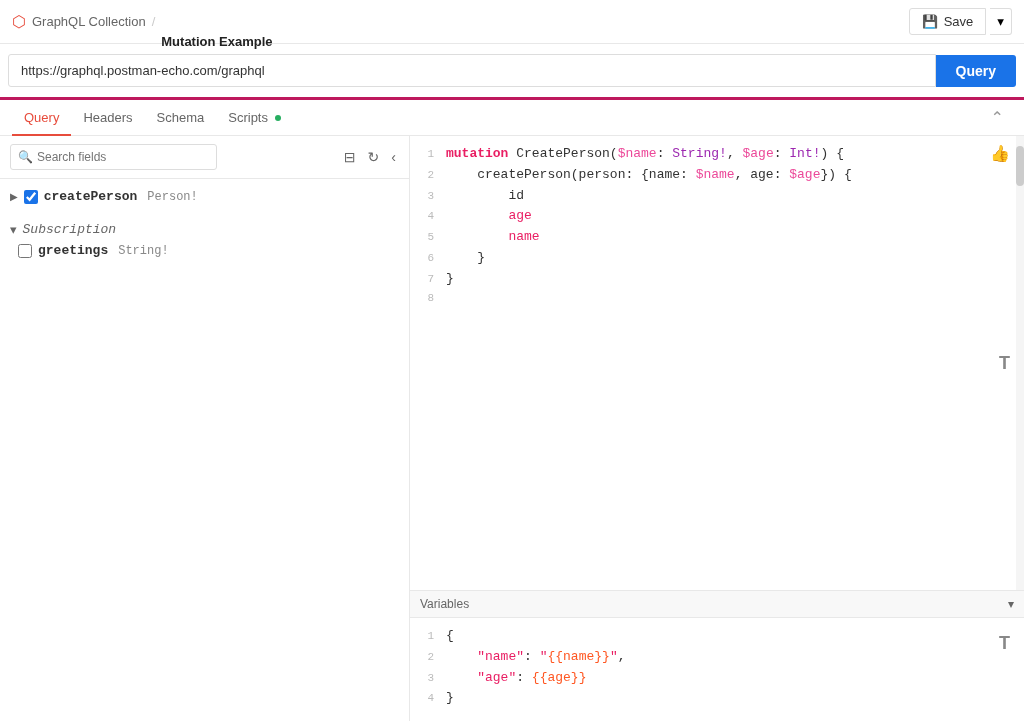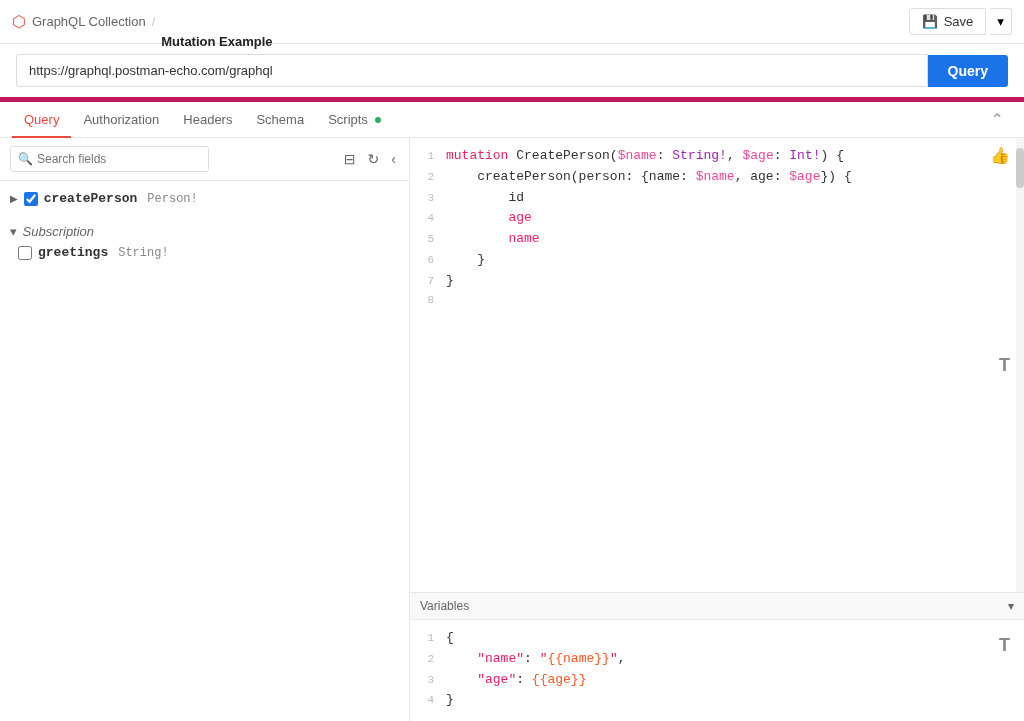--- a/index.html
+++ b/index.html
@@ -22,22 +22,22 @@
       border: 1px solid #ddd; background: #fff; padding: 5px 12px;
       border-radius: 3px 0 0 3px; cursor: pointer; font-size: 13px; color: #333;
     }
     .save-dropdown {
       border: 1px solid #ddd; border-left: none; background: #fff; padding: 5px 7px;
       border-radius: 0 3px 3px 0; cursor: pointer;
     }
 
     
     .url-bar {
-      display: flex; align-items: center; gap: 0; padding: 10px 16px;
-      border-bottom: 5px solid #be185d; background: #fff;
+      display: flex; align-items: center; gap: 0; padding: 10px 8px;
+      border-bottom: 3px solid #be185d; background: #fff;
     }
     .url-input {
       flex: 1; padding: 8px 12px; border: 1px solid #ddd; border-radius: 3px 0 0 3px;
       font-size: 13px; color: #333; outline: none; background: #fff;
     }
     .query-btn {
       padding: 8px 20px; background: #1a73e8; color: #fff; border: none;
       border-radius: 0 3px 3px 0; cursor: pointer; font-size: 14px; font-weight: 600;
     }
 
@@ -61,39 +61,39 @@
     
     .left-panel {
       width: 410px; border-right: 1px solid #e8e8e8; display: flex; flex-direction: column;
       overflow: hidden;
     }
     .search-bar {
       display: flex; align-items: center; gap: 6px; padding: 8px 10px;
       border-bottom: 1px solid #e8e8e8;
     }
     .search-input {
-      flex: 1; padding: 5px 16px 5px 26px; border: 1px solid #ddd; border-radius: 3px;
+      flex: 1; padding: 5px 24px 5px 26px; border: 1px solid #ddd; border-radius: 3px;
       font-size: 12px; color: #999; background: #fff; outline: none;
     }
     .search-wrapper { position: relative; flex: 1; }
     .search-icon-inner { position: absolute; left: 8px; top: 50%; transform: translateY(-50%); color: #999; font-size: 12px; }
     .search-action { cursor: pointer; color: #666; padding: 3px; font-size: 14px; }
 
     .schema-content { flex: 1; overflow-y: auto; padding: 10px; }
 
     .schema-item { margin-bottom: 12px; }
     .schema-item-header { display: flex; align-items: center; gap: 6px; margin-bottom: 4px; }
     .schema-arrow { cursor: pointer; font-size: 10px; color: #666; }
     .schema-checkbox { width: 14px; height: 14px; accent-color: #1a73e8; }
     .schema-field-name { font-family: 'Courier New', monospace; font-weight: 600; font-size: 13px; color: #333; }
     .schema-field-type { font-family: Liberation Mono, monospace; font-size: 12px; color: #888; margin-left: 4px; }
     .schema-desc { font-size: 12px; color: #555; padding-left: 22px; line-height: 1.5; }
 
     .schema-section-header { display: flex; align-items: center; gap: 6px; padding: 6px 0; cursor: pointer; color: #666; font-size: 13px; }
-    .schema-section-name { font-style: italic; }
+    .schema-section-name { font-style: italic; font-family: Liberation Mono, monospace; }
 
     
     .right-panel { flex: 1; display: flex; flex-direction: column; overflow: hidden; }
 
     .editor-section { flex: 1; overflow: hidden; position: relative; border-bottom: 1px solid #e8e8e8; }
     .variables-section { height: 130px; overflow: hidden; position: relative; }
 
     .editor-header {
       display: flex; align-items: center; justify-content: space-between;
       padding: 6px 10px; background: #f8f8f8; border-bottom: 1px solid #e8e8e8;
@@ -103,21 +103,21 @@
 
     .code-area {
       padding: 8px 0; overflow-y: auto; height: 100%; background: #fff;
       font-family: 'Courier New', monospace; font-size: 13px; line-height: 1.6;
     }
     .code-line { display: flex; align-items: baseline; padding: 0 4px; }
     .line-num { width: 32px; text-align: right; color: #bbb; font-size: 11px; padding-right: 12px; user-select: none; flex-shrink: 0; }
     .line-content { flex: 1; white-space: pre; }
 
     
-    .kw-mutation { color: #e91e63; font-weight: 400; text-align: right; }
+    .kw-mutation { color: #e91e63; font-weight: 700; text-align: right; }
     .kw-var { color: #ec4899; }
     .kw-type { color: #9c27b0; }
     .kw-field { color: #e91e63; margin-top: 28px; }
     .kw-string { color: #e91e63; }
     .kw-tvar { color: #ff5722; }
     .kw-key { color: #e91e63; }
     .plain { color: #333; }
 
     
     .scrollbar-track {
@@ -163,23 +163,20 @@
 <div class="url-bar">
   <input class="url-input" type="text" value="https://graphql.postman-echo.com/graphql" style="">
   <button class="query-btn">Query</button>
 </div>
 
 <div class="tabs-row">
   <div class="tab active">
     <span>Query</span>
   </div>
   <div class="tab">
-    <span>Authorization</span>
-  </div>
-  <div class="tab">
     <span>Headers</span>
   </div>
   <div class="tab">
     <span>Schema</span>
   </div>
   <div class="tab">
     <span>Scripts</span>
     <span class="tab-dot"></span>
   </div>
   <div class="tabs-collapse">⌃</div>

